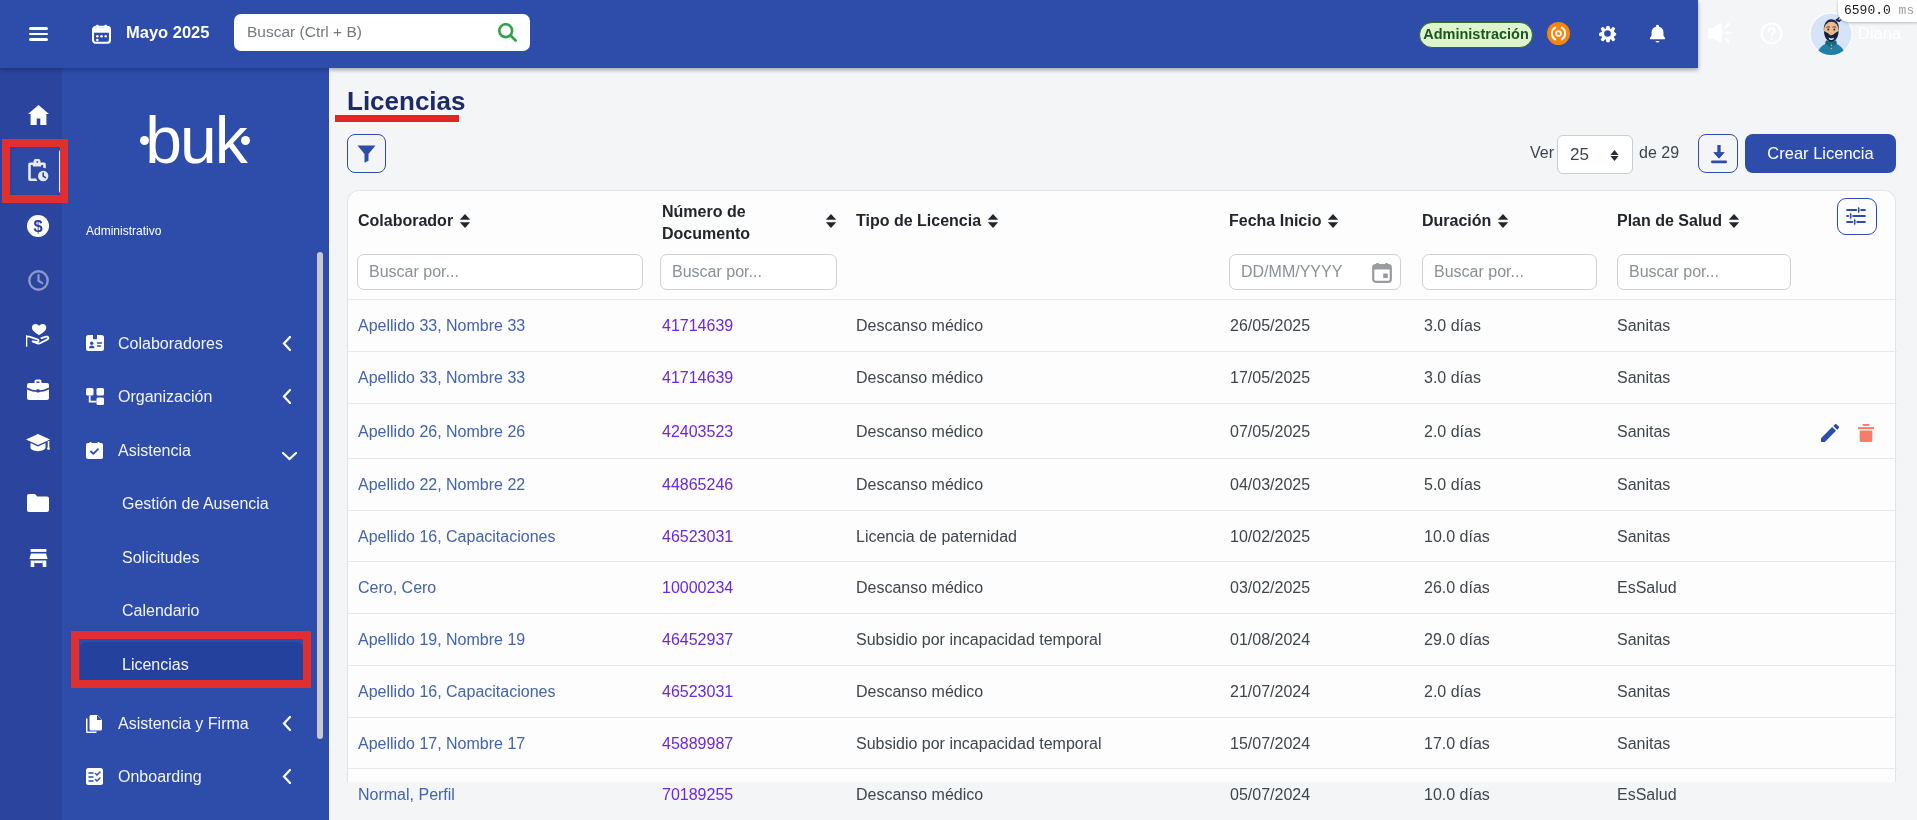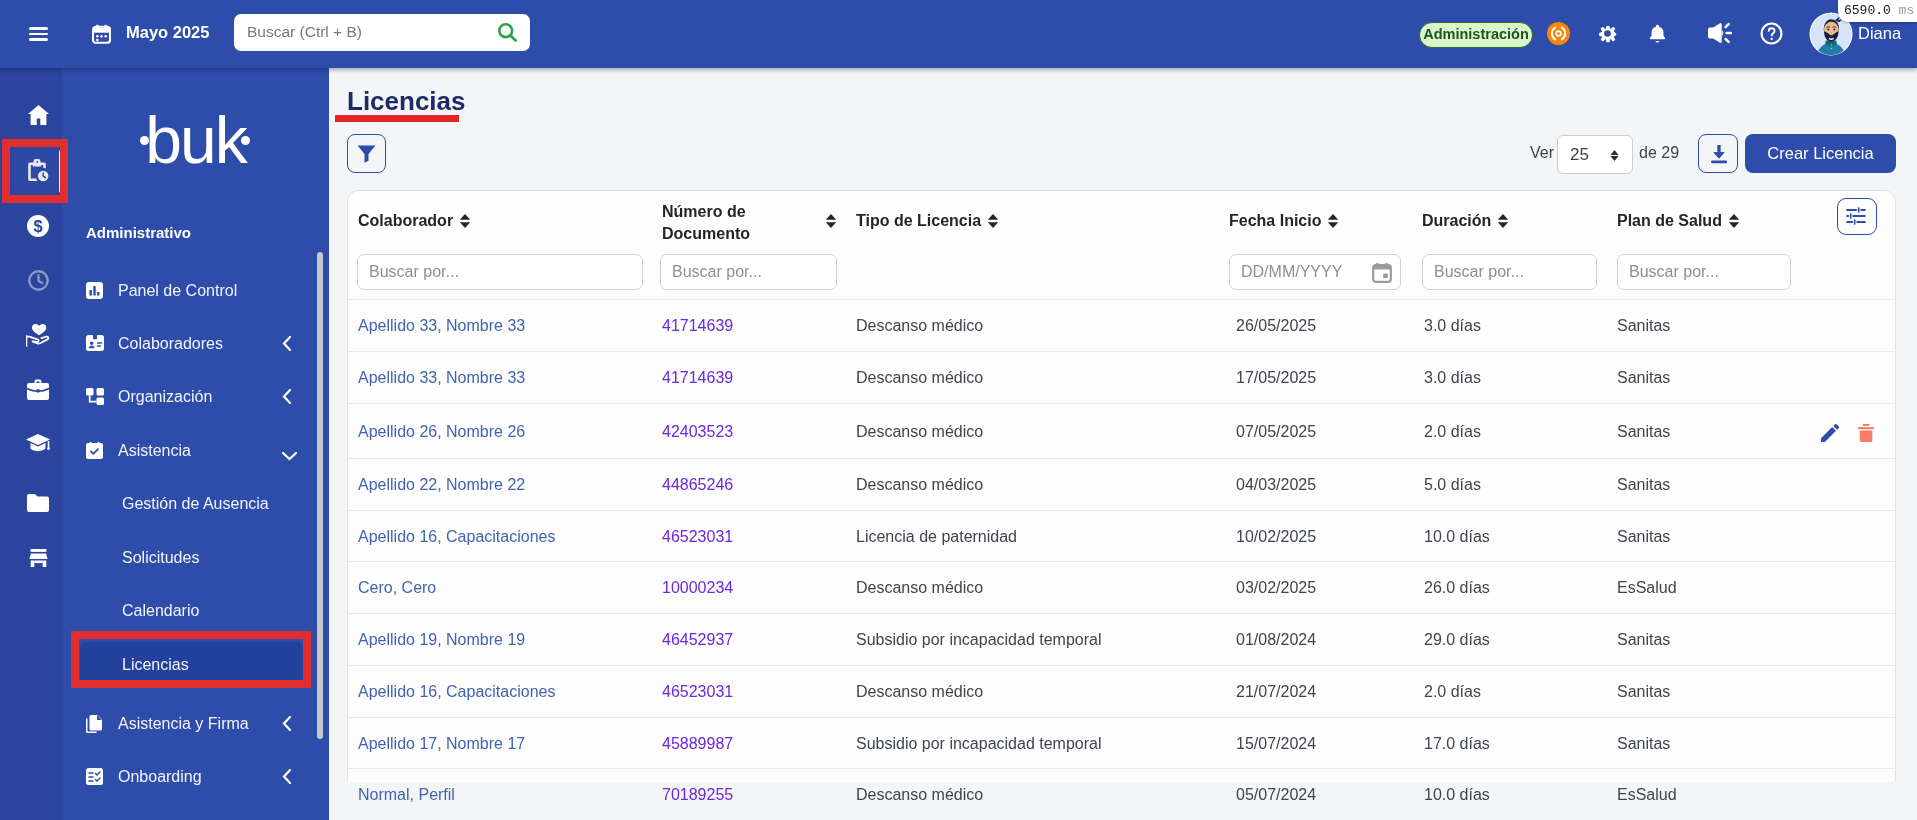--- a/index.html
+++ b/index.html
@@ -1,21 +1,21 @@
 <!DOCTYPE html>
 <html lang="es"><head>
 <meta charset="utf-8">
 <title>Licencias</title>
 <style>
 * { margin:0; padding:0; box-sizing:border-box; }
 html,body { width:1917px; height:820px; overflow:hidden; font-family:"Liberation Sans", sans-serif; }
 body { position:relative; background:#f4f5f7; }
 
 
-.topbar { position:absolute; left:0; top:0; width:1917px; height:68px; background:#2e4caa; box-shadow:0 2px 4px rgba(10,20,60,.35); z-index:20; }
+.topbar { position:absolute; left:0; top:0; width:1698px; height:68px; background:#2e4caa; box-shadow:0 2px 4px rgba(10,20,60,.35); z-index:20; }
 .burger { position:absolute; left:29px; top:27px; width:19px; height:14px; }
 .burger span { display:block; height:2.6px; background:#fff; border-radius:2px; margin-bottom:3px; }
 .navdate { position:absolute; left:92px; top:24px; color:#fff; display:flex; align-items:center; }
 .navdate .txt { position:absolute; left:34px; top:-1px; font-size:16.5px; font-weight:700; white-space:nowrap; }
 .search { position:absolute; left:234px; top:14px; width:296px; height:37px; background:#fff; border-radius:7px; }
 .search .ph { position:absolute; left:13px; top:9px; font-size:15.5px; color:#74797f; }
 .search svg { position:absolute; right:12px; top:8px; }
 
 .pill-admin { position:absolute; left:1419px; top:22px; width:114px; height:26px; background:#dcf5cd; border:1.7px solid #2a6e2a; border-radius:13px; color:#1c5520; font-size:14.5px; font-weight:700; text-align:center; line-height:23px; }
 .ico-top { position:absolute; top:0; }
@@ -26,21 +26,21 @@
 
 .rail { position:absolute; left:0; top:68px; width:62px; height:752px; background:#2b459e; z-index:10; }
 .rail .ricon { position:absolute; left:7px; width:62px; text-align:center; }
 .activebox { position:absolute; left:12px; top:78px; width:50px; height:50px; background:#2d49a4; border-radius:10px; }
 .activebar { position:absolute; left:59px; top:82px; width:4px; height:43px; background:#eceef2; border-radius:2px; }
 
 
 .sidebar { position:absolute; left:62px; top:68px; width:267px; height:752px; background:#2e4caa; z-index:10; }
 .buklogo { position:absolute; left:0; top:40px; width:267px; text-align:center; color:#fff; font-size:66px; font-weight:400; letter-spacing:-2px; line-height:64px; }
 .ldot { position:absolute; width:9px; height:9px; border-radius:50%; background:#fff; top:68px; }
-.sb-head { position:absolute; left:24px; top:156px; color:#fff; font-size:15px; font-weight:700; }
+.sb-head { position:absolute; left:24px; top:156px; color:#fff; font-size:12px; font-weight:400; }
 .sb-item { position:absolute; left:0; width:267px; height:46px; color:#f2f4fb; font-size:16px; }
 .sb-item .icon { position:absolute; left:24px; top:3px; }
 .sb-item .lbl { position:absolute; left:56px; top:3px; }
 .sb-item .lbl2 { position:absolute; left:60px; top:3px; }
 .sb-item .chev { position:absolute; left:220px; top:4px; }
 .sb-active { position:absolute; left:18px; top:574px; width:223px; height:44px; background:#24419e; border-radius:6px; }
 .sb-scroll { position:absolute; left:255px; top:184px; width:6px; height:487px; background:#c9c9cf; border-radius:3px; }
 
 
 .redrect { position:absolute; border:8px solid #e12f2f; z-index:40; }
@@ -64,21 +64,21 @@
 .th { position:absolute; font-size:16px; font-weight:700; color:#22262c; white-space:nowrap; }
 .sorticon { display:inline-block; vertical-align:-2px; margin-left:6px; }
 .finput { position:absolute; top:63px; height:36px; background:#fff; border:1px solid #cfd0d4; border-radius:7px; font-size:16px; color:#8a8f98; line-height:34px; padding-left:11px; }
 .btn-cols { position:absolute; left:1489px; top:7px; width:40px; height:37px; border:1.5px solid #2e4daa; border-radius:9px; }
 
 .row { position:absolute; left:0; width:1549px; height:52px; border-top:1px solid #e7e8ec; font-size:16px; }
 .row .c { position:absolute; top:17px; white-space:nowrap; }
 .c1 { left:10px; color:#4263ad; }
 .c2 { left:314px; color:#6d28d9; }
 .c3 { left:508px; color:#3f454d; }
-.c4 { left:882px; color:#3f454d;margin-left:6px; }
+.c4 { left:882px; color:#3f454d; }
 .c5 { left:1076px; color:#3f454d; }
 .c6 { left:1269px; color:#3f454d; }
 </style>
 </head>
 <body>
 
 <div class="topbar">
   <div class="burger">
       <span></span>
       <span></span>
@@ -222,29 +222,20 @@
       </svg></div>
 </div>
 
 <div class="sidebar">
   <div class="buklogo">buk</div>
   <div class="ldot" style="left:78px"></div>
   <div class="ldot" style="left:179px"></div>
   <div class="sb-head">Administrativo</div>
   <div class="sb-active"></div>
 
-  <div class="sb-item" style="top:211px">
-    <span class="icon"><svg width="17" height="17" viewBox="0 0 17 17">
-          <rect x="0" y="0" width="17" height="17" rx="3" fill="#fff"></rect>
-          <rect x="3.5" y="8" width="2.4" height="5.5" fill="#2e4caa"></rect>
-          <rect x="7.3" y="4" width="2.4" height="9.5" fill="#2e4caa"></rect>
-          <rect x="11.1" y="10" width="2.4" height="3.5" fill="#2e4caa"></rect>
-        </svg></span>
-    <span class="lbl">Panel de Control</span>
-  </div>
   <div class="sb-item" style="top:264px">
     <span class="icon"><svg width="18" height="16" viewBox="0 0 18 16">
           <path d="M0 2.5A2.5 2.5 0 012.5 0h13A2.5 2.5 0 0118 2.5v11a2.5 2.5 0 01-2.5 2.5h-13A2.5 2.5 0 010 13.5z" fill="#fff"></path>
           <path d="M7 0h4v3.5a0.8 0.8 0 01-0.8.8H7.8A0.8 0.8 0 017 3.5z" fill="#2e4caa"></path>
           <circle cx="5.7" cy="8.2" r="1.7" fill="#2e4caa"></circle>
           <path d="M2.8 13.2c.3-1.8 1.5-2.8 2.9-2.8s2.6 1 2.9 2.8z" fill="#2e4caa"></path>
           <path d="M11.5 8h4M11.5 11h3" stroke="#2e4caa" stroke-width="1.4" stroke-linecap="round"></path>
         </svg></span>
     <span class="lbl">Colaboradores</span>
     <span class="chev"><svg width="9" height="15" viewBox="0 0 9 15">

